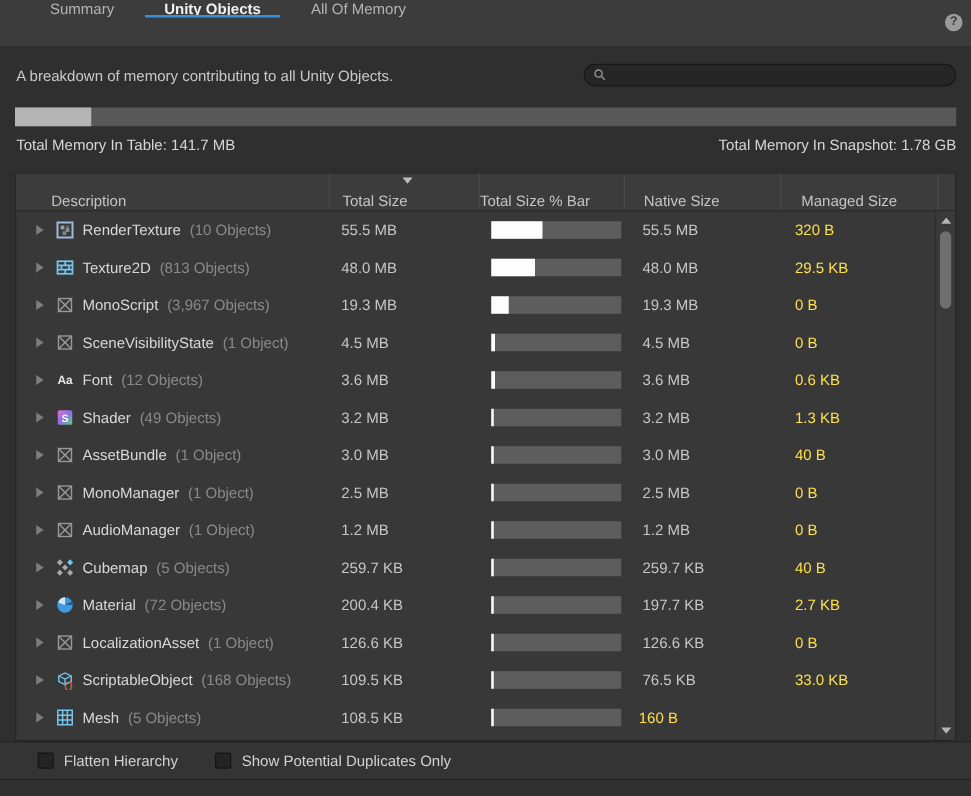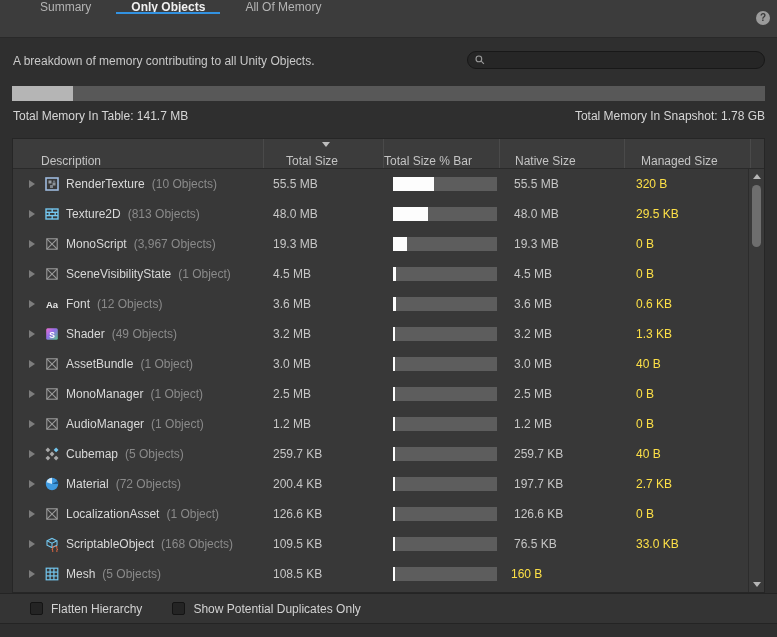--- a/index.html
+++ b/index.html
@@ -55,21 +55,21 @@
     position:absolute; left:12px; top:138px; width:753px; height:455px;
     background:#383838; border:1px solid #262626;
   }
   .thead {
     display:flex; height:30px; background:#3c3c3c;
     border-bottom:1px solid #2a2a2a; color:#c4c4c4;
   }
   .th { display:flex; align-items:flex-end; position:relative; height:100%; }
   .th + .th { border-left:1px solid #4a4a4a; }
   .th-desc    { width:250px; padding-left:28px; }
-  .th-total   { width:120px; padding-left:22px; }
+  .th-total   { width:120px; padding-left:10px; }
   .th-bar     { width:116px; }
   .th-native  { width:125px; padding-left:15px; }
   .th-managed { width:126px; padding-left:16px; }
   .th-spacer  { flex:1; }
   .sort-arrow {
     position:absolute; top:3px; left:58px; width:0; height:0;
     border-left:4px solid transparent; border-right:4px solid transparent;
     border-top:5px solid #bdbdbd;
   }
   .tbody { position:relative; height:420px; overflow:hidden; }
@@ -120,21 +120,21 @@
   .opt-label { color:#d2d2d2; }
 </style>
 </head>
 <body>
 
 <div class="tabbar">
   <div class="tab">
       <span>Summary</span>
     </div>
   <div class="tab active">
-      <span>Only Objects</span>
+      <span>Unity Objects</span>
     </div>
   <div class="tab">
       <span>All Of Memory</span>
     </div>
   <div class="help-btn">?</div>
 </div>
 
 <div class="subtitle">A breakdown of memory contributing to all Unity Objects.</div>
 <div class="searchbox">
   <svg viewBox="0 0 16 16" width="12" height="12">

